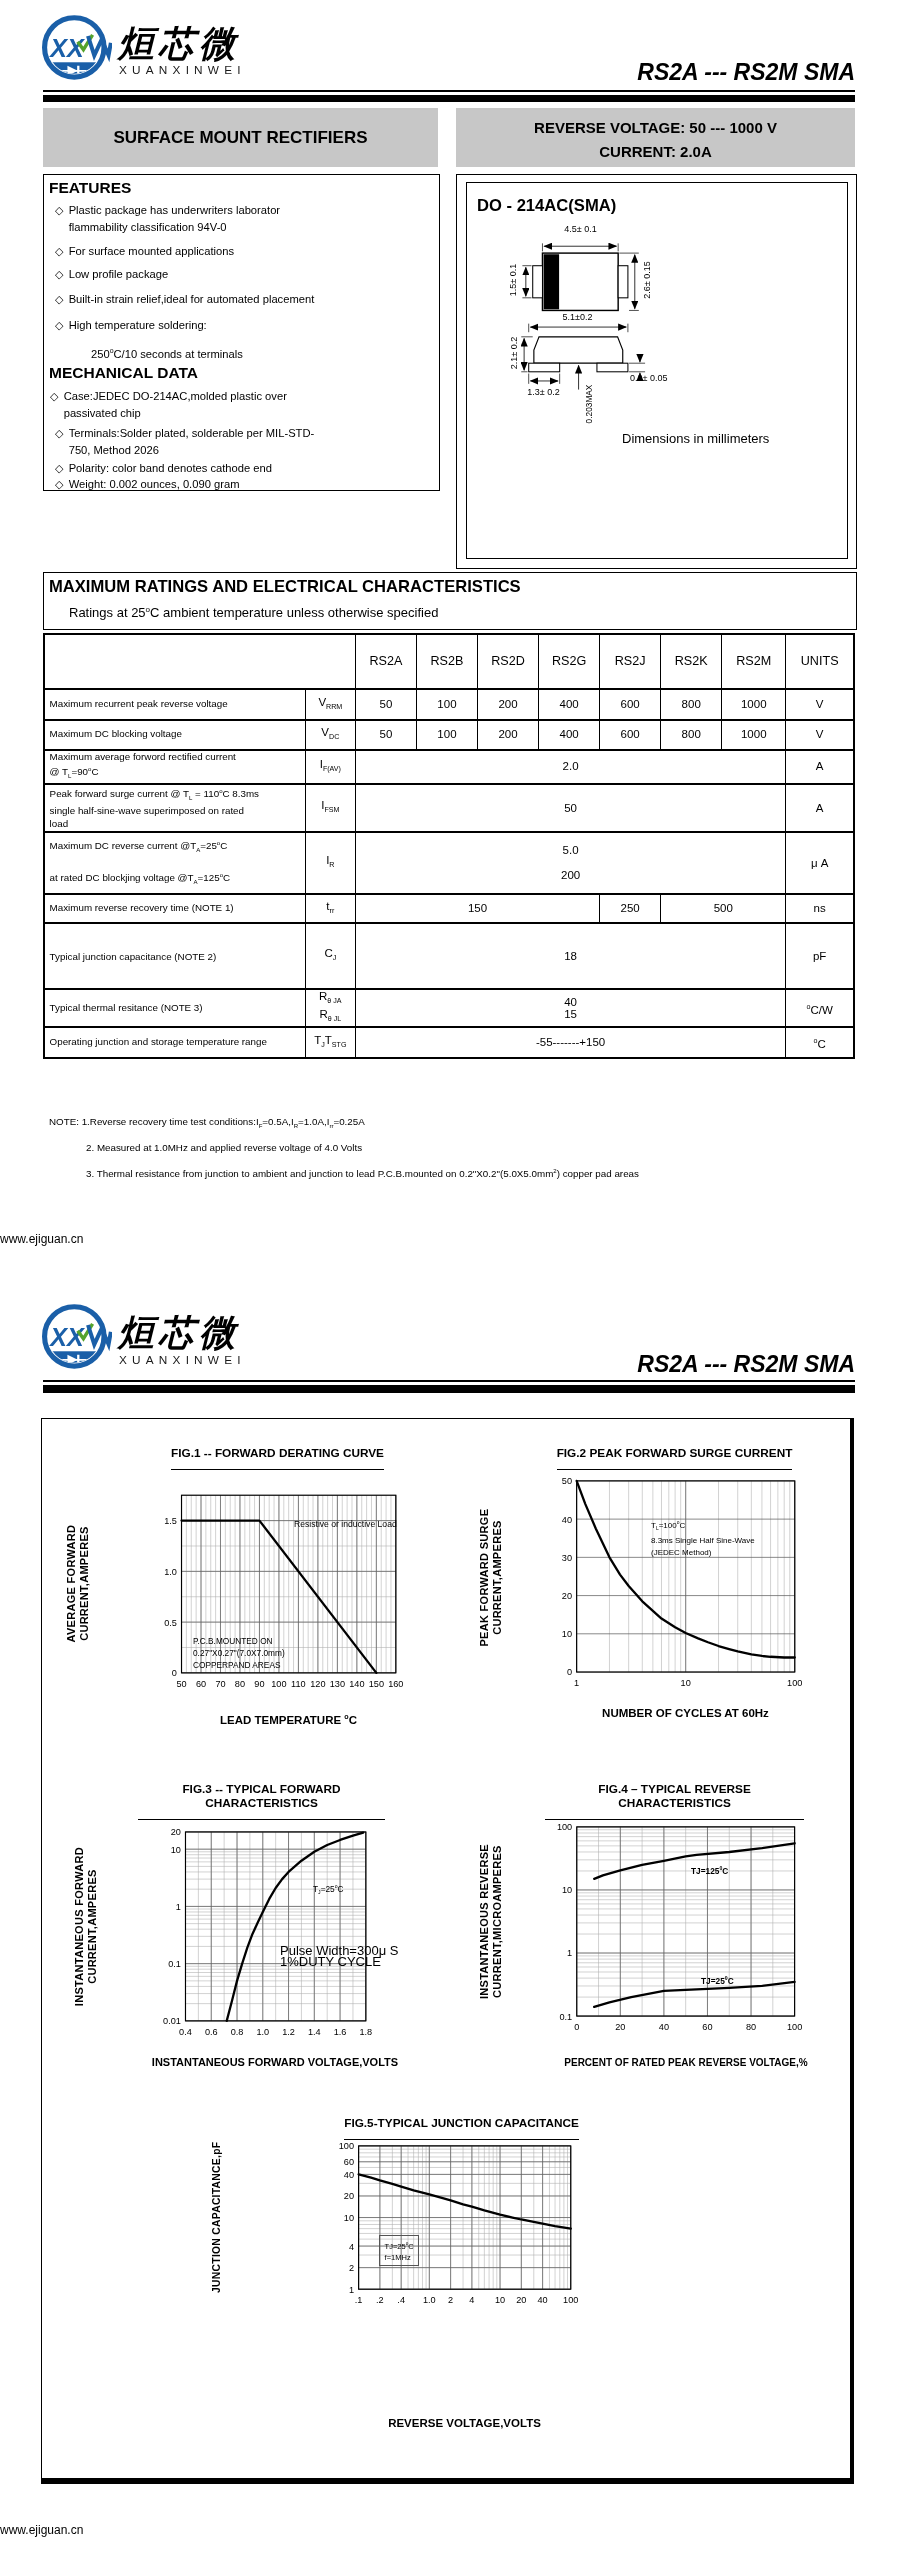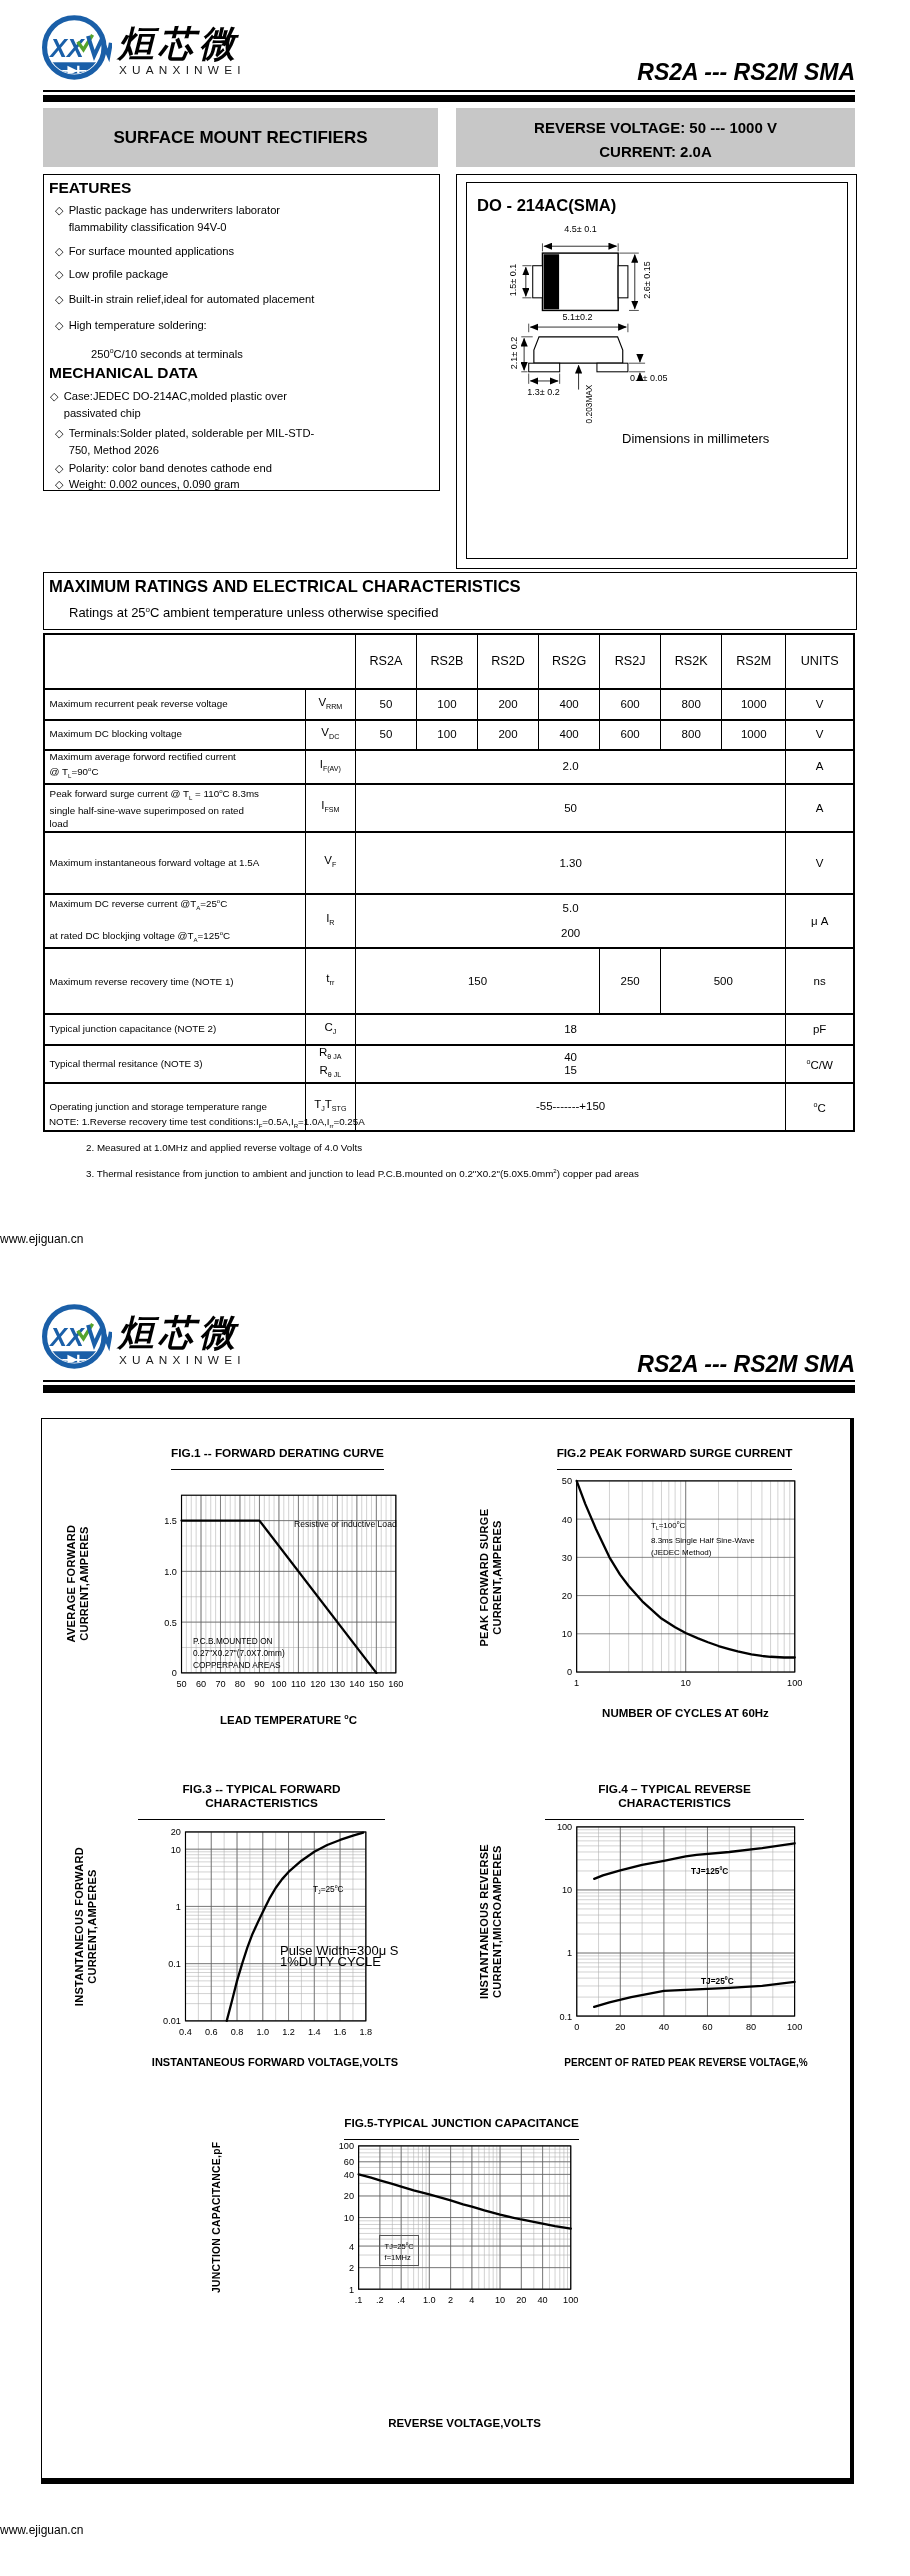--- a/index.html
+++ b/index.html
@@ -232,26 +232,20 @@
           <td class="lab">Maximum average forword rectified current<br>      @ T<sub>L</sub>=90<sup>o</sup>C</td>
           <td class="sym">I<sub>F(AV)</sub></td>
           <td colspan="7">2.0</td>
           <td>A</td>
         </tr>
         <tr>
           <td class="lab">Peak forward surge current @ T<sub>L</sub> = 110<sup>o</sup>C 8.3ms<br>    single half-sine-wave superimposed on rated<br>    load</td>
           <td class="sym">I<sub>FSM</sub></td>
           <td colspan="7">50</td>
           <td>A</td>
-        </tr>
-        <tr>
-          <td class="lab">Maximum instantaneous forward voltage at 1.5A</td>
-          <td class="sym">V<sub>F</sub></td>
-          <td colspan="7">1.30</td>
-          <td>V</td>
         </tr>
         <tr>
           <td class="lab">Maximum DC reverse current        @T<sub>A</sub>=25<sup>o</sup>C<br> <br>    at rated DC blockjing voltage     @T<sub>A</sub>=125<sup>o</sup>C</td>
           <td class="sym">I<sub>R</sub></td>
           <td colspan="7">5.0<br> <br>200</td>
           <td>μ A</td>
         </tr>
         <tr>
           <td class="lab">Maximum reverse recovery time (NOTE 1)</td>
           <td class="sym">t<sub>rr</sub></td>

